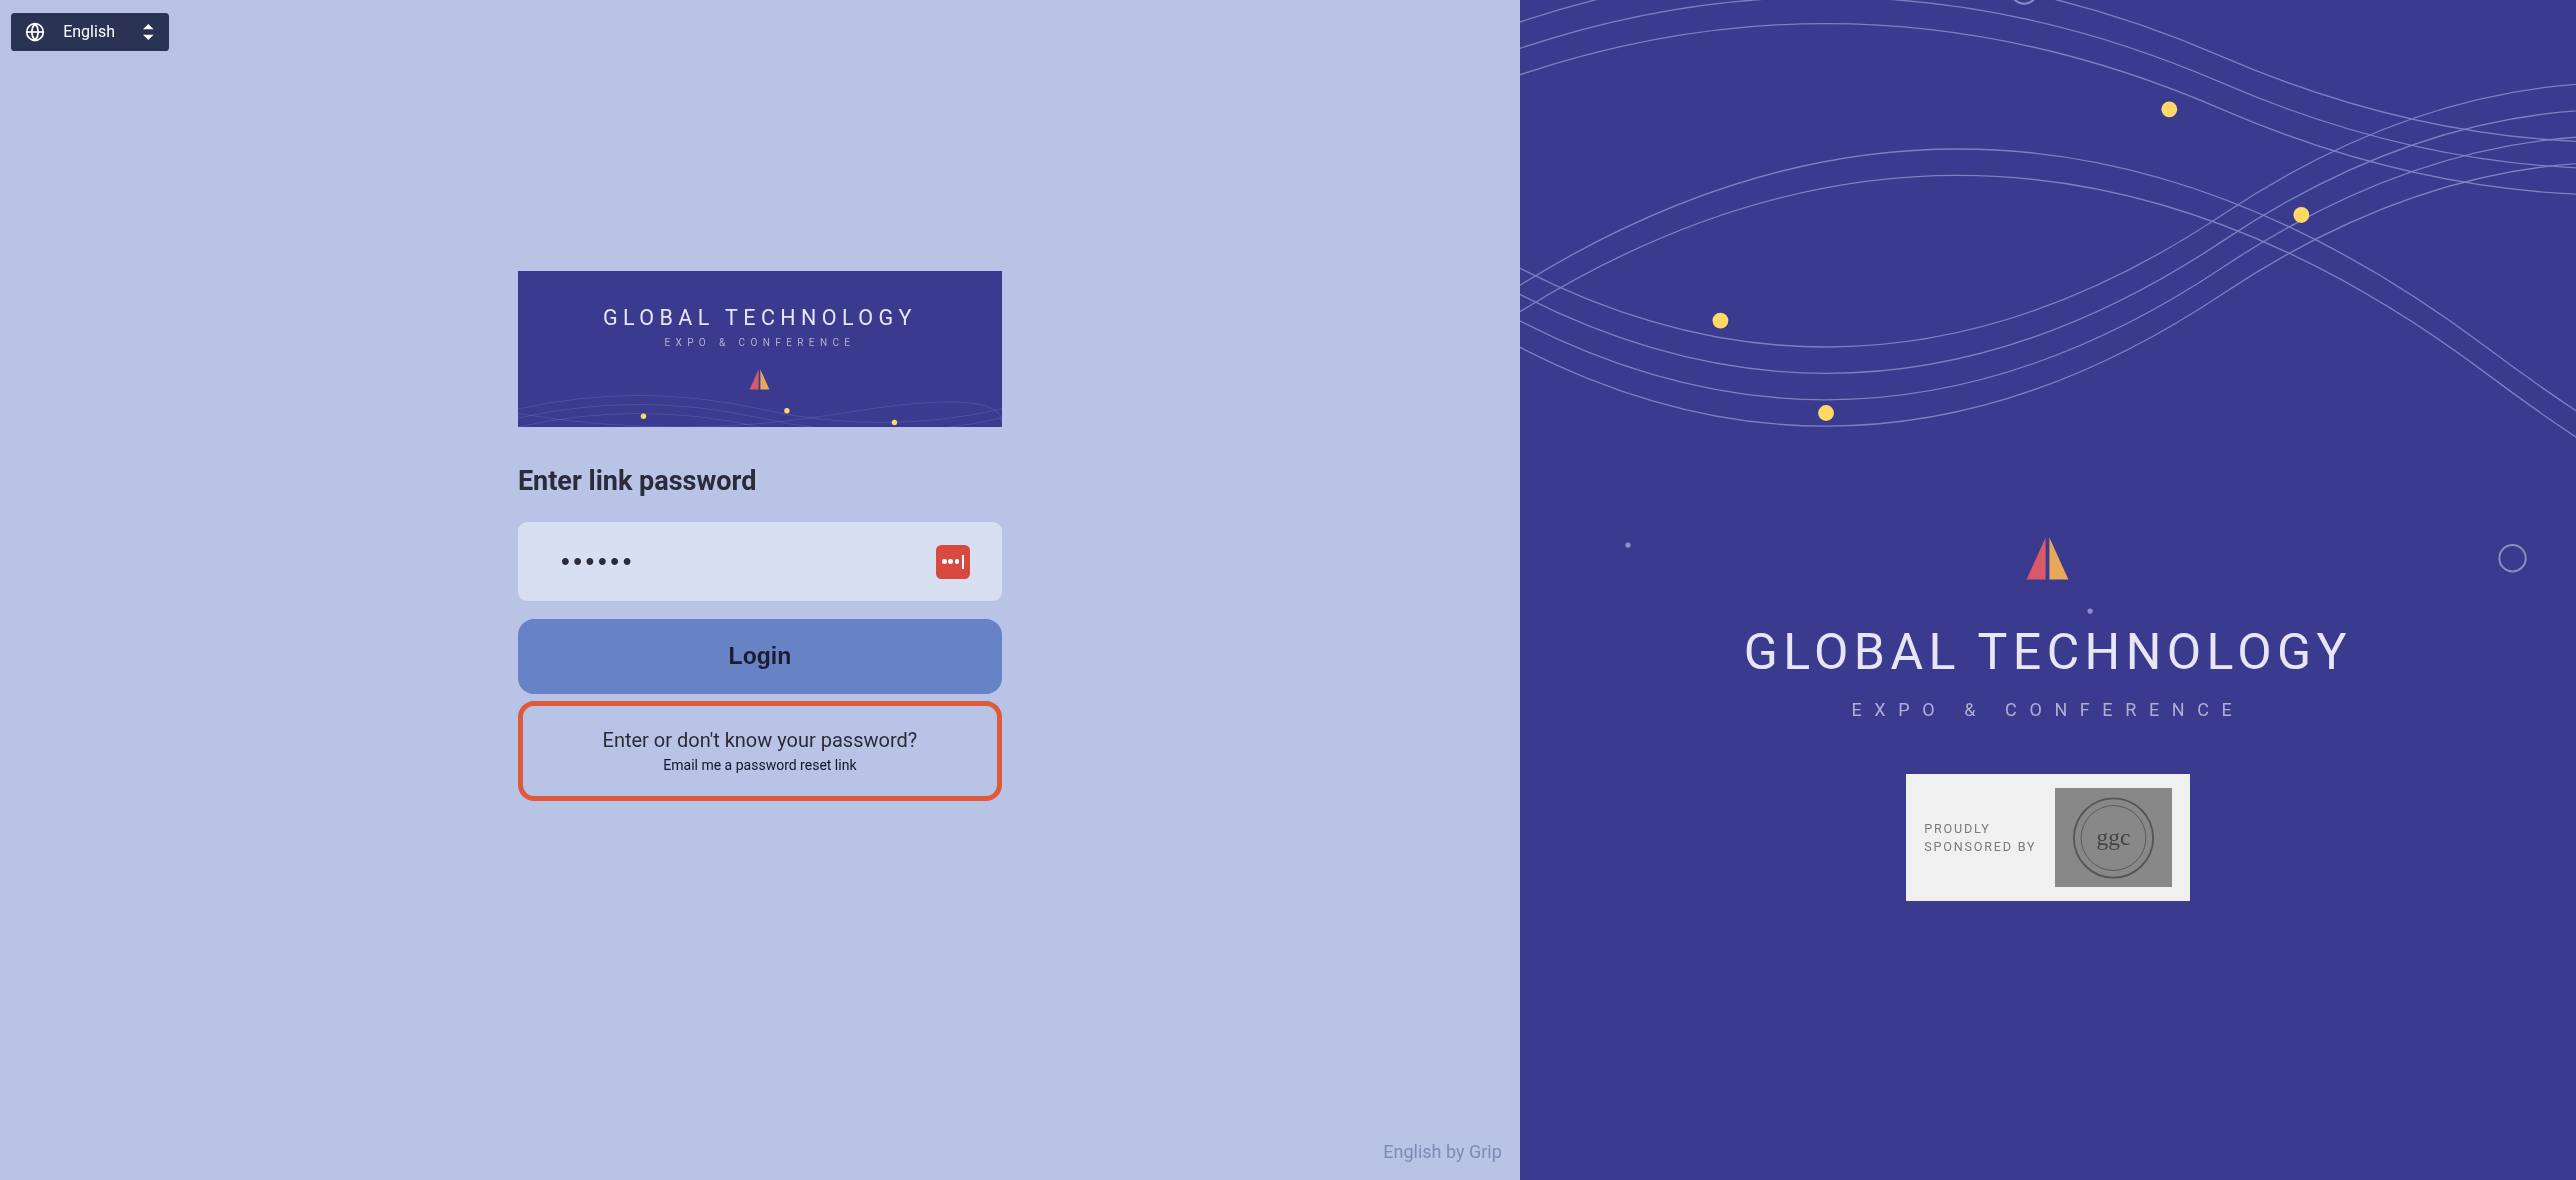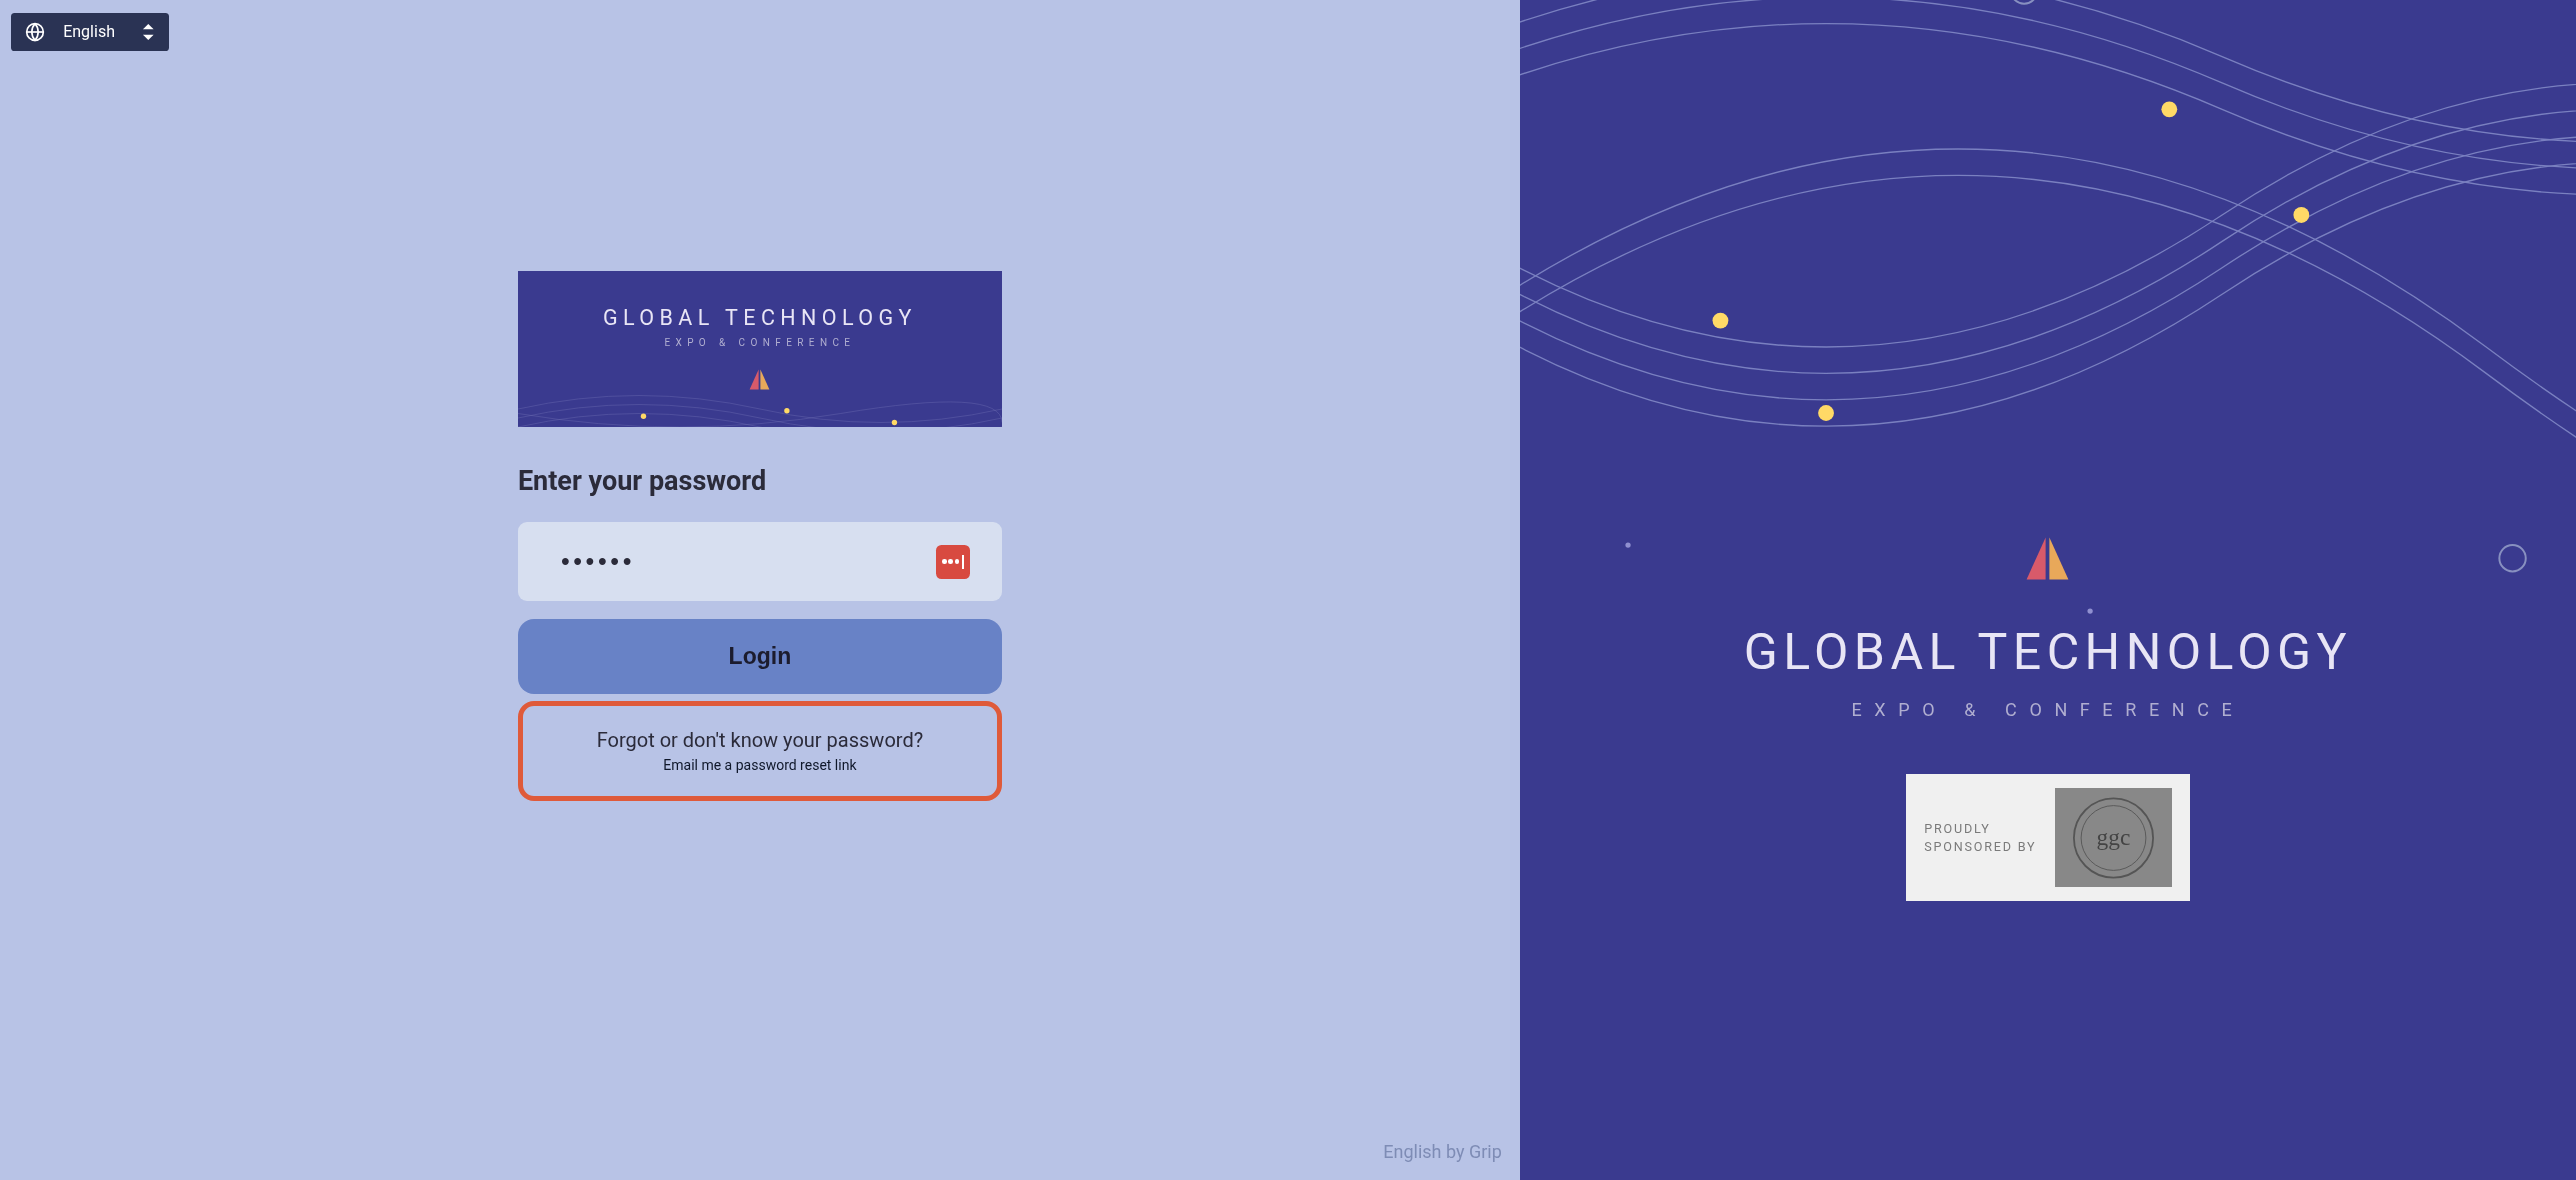--- a/index.html
+++ b/index.html
@@ -284,36 +284,36 @@
           <circle class="star" cx="420" cy="55" r="3"></circle>
         </svg>
         <div class="banner-title">GLOBAL TECHNOLOGY</div>
         <div class="banner-subtitle">EXPO &amp; CONFERENCE</div>
         <svg class="banner-logo" width="27" height="27" viewBox="0 0 30 30">
           <polygon points="4,26 14,4 14,26" fill="#d85a6a"></polygon>
           <polygon points="16,4 26,26 16,26" fill="#e8a85a"></polygon>
         </svg>
       </div>
 
-      <h1 class="heading">Enter your password</h1>
+      <h1 class="heading">Enter link password</h1>
 
       <div class="password-field-wrapper">
         <input type="password" class="password-input" value="••••••" style="">
         <div class="password-badge">
           <span class="dot"></span>
           <span class="dot"></span>
           <span class="dot"></span>
           <span class="cursor"></span>
         </div>
       </div>
 
       <button class="login-button">Login</button>
 
       <div class="reset-box">
-        <div class="reset-question">Forgot or don't know your password?</div>
+        <div class="reset-question">Enter or don't know your password?</div>
         <a class="reset-link">Email me a password reset link</a>
       </div>
     </div>
 
     <div class="powered-by">English by Grip</div>
   </div>
 
   <div class="right-panel">
     <svg class="right-waves" viewBox="0 0 1200 900" preserveAspectRatio="xMidYMid slice">
       <path d="M0,180 Q300,50 600,180 T1200,180" fill="none" stroke="#7a80c0" stroke-width="1"></path>

